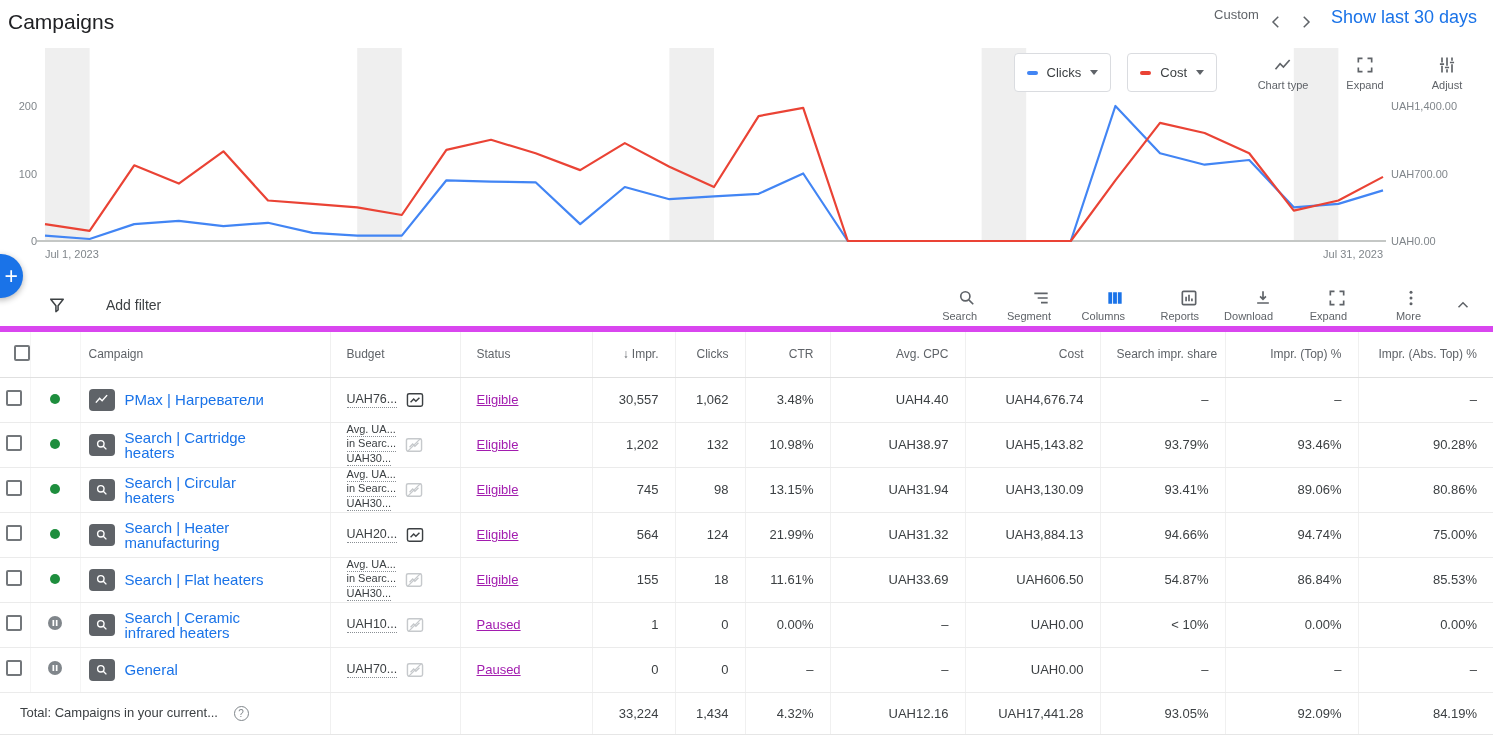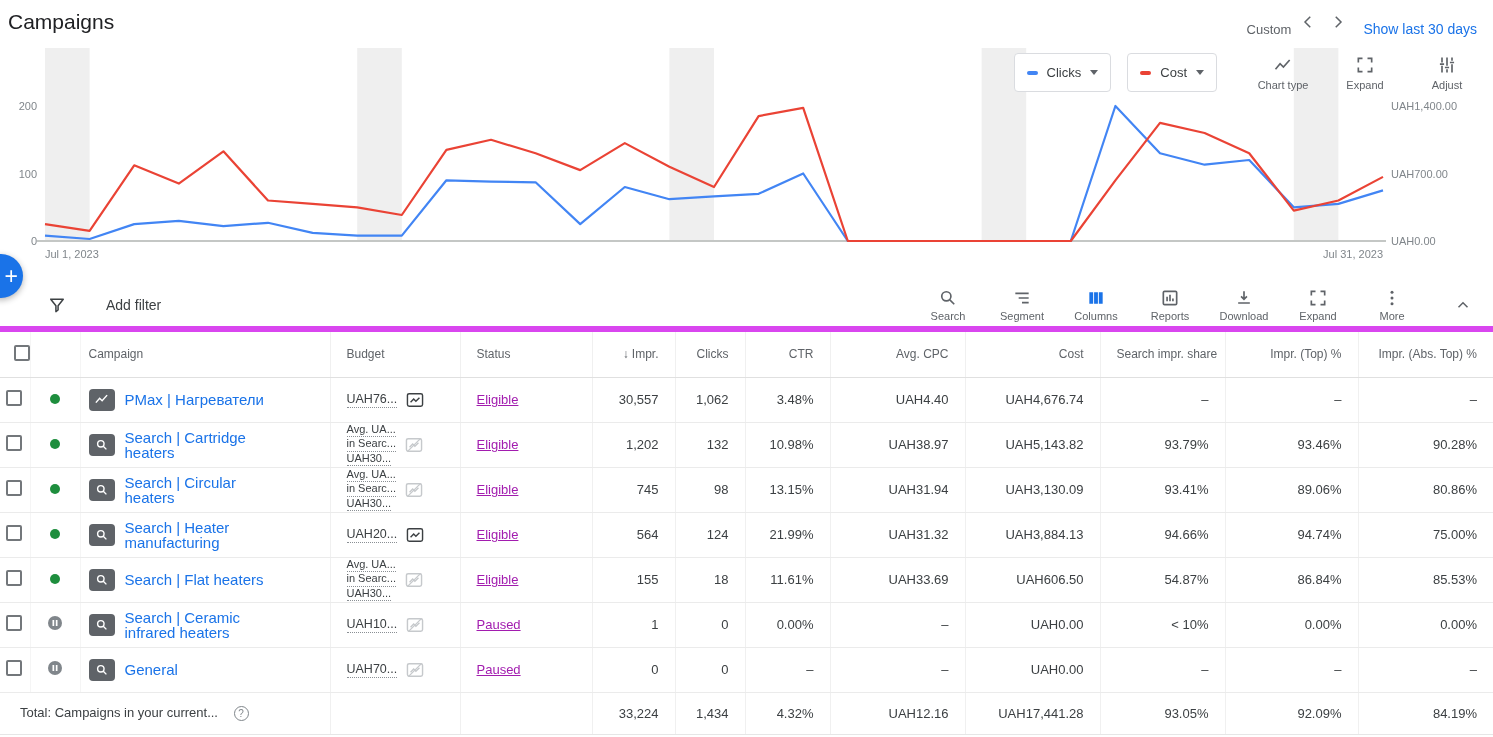--- a/index.html
+++ b/index.html
@@ -3,48 +3,48 @@
 <meta charset="utf-8">
 <style>
   * { box-sizing: border-box; }
   html,body { margin:0; padding:0; background:#fff; }
   body { font-family:"Liberation Sans","DejaVu Sans",sans-serif; color:#3c4043; }
   .page { position:relative; width:1493px; height:737px; background:#fff; overflow:hidden; }
 
   
   .topbar { position:absolute; top:0; left:0; right:0; height:44px; display:flex; align-items:center; padding:0 16px 0 8px; background:#fff; z-index:3; }
   .page-title { font-size:21px; font-weight:400; color:#202124; margin:0; }
-  .topbar-right { margin-left:auto; display:flex; align-items:flex-end; gap:0; }
+  .topbar-right { margin-left:auto; display:flex; align-items:flex-start; gap:0; }
   .custom-label { color:#5f6368; font-size:13px; margin-right:2px; }
   .date-box { display:flex; align-items:center; gap:12px; border:1px solid #1a73e8; border-radius:4px; padding:7px 12px; font-size:13.5px; color:#202124; cursor:pointer; background:#fff; }
   .caret-down { width:0; height:0; border-left:4px solid transparent; border-right:4px solid transparent; border-top:5px solid #1a73e8; }
   .caret-down.gray { border-top-color:#5f6368; }
   .nav-chevron { width:30px; height:30px; display:flex; align-items:center; justify-content:center; cursor:pointer; }
-  .link-blue { color:#1a73e8; font-size:14px; font-weight:500; cursor:pointer; margin-left:10px; white-space:nowrap; }
+  .link-blue { color:#1a73e8; font-size:18px; font-weight:500; cursor:pointer; margin-left:10px; white-space:nowrap; }
 
   
   .chart-section { position:absolute; top:44px; left:0; right:0; height:239px; background:#fff; box-shadow:0 2px 3px rgba(0,0,0,0.14); z-index:1; }
   #chart-svg { position:absolute; top:0; left:0; }
   .chart-controls { position:absolute; top:9px; right:18px; display:flex; align-items:center; z-index:2; }
   .picker { display:flex; align-items:center; gap:9px; border:1px solid #dadce0; border-radius:4px; padding:11px 12px; background:#fff; font-size:13px; color:#3c4043; cursor:pointer; margin-right:16px; }
   .series-dash { width:11px; height:4px; border-radius:2px; display:inline-block; }
   .tools { display:flex; gap:26px; margin-left:22px; }
   .tool { display:flex; flex-direction:column; align-items:center; gap:4px; color:#5f6368; font-size:11px; cursor:pointer; min-width:56px; }
 
   
   .fab { position:absolute; left:-21px; top:254px; width:44px; height:44px; border-radius:50%; background:#1a73e8; box-shadow:0 2px 6px rgba(0,0,0,0.3); display:flex; align-items:center; justify-content:flex-end; padding-right:5px; z-index:6; cursor:pointer; }
   .fab-plus { color:#fff; font-size:23px; line-height:1; font-weight:400; }
 
   
   .toolbar { position:absolute; top:283px; left:0; right:0; height:49px; background:#fff; border-bottom:6px solid #d946ef; display:flex; align-items:center; z-index:2; }
   .add-filter { display:flex; align-items:center; cursor:pointer; }
   .add-filter svg { margin-left:47px; }
   .add-filter-label { margin-left:39px; font-size:14px; color:#3c4043; }
   .toolbar-actions { margin-left:auto; display:flex; align-items:flex-start; gap:16px; }
-  .action { width:58px; display:flex; flex-direction:column; align-items:center; gap:2px; font-size:11px; color:#5f6368; cursor:pointer; padding-top:3px; }
+  .action { width:58px; display:flex; flex-direction:column; align-items:flex-end; gap:2px; font-size:11px; color:#5f6368; cursor:pointer; padding-top:3px; }
   .collapse-btn { width:36px; height:40px; display:flex; align-items:center; justify-content:center; margin:0 12px 0 8px; cursor:pointer; }
 
   
   .table-wrap { position:absolute; top:332px; left:0; right:0; bottom:0; background:#fff; }
   table { border-collapse:collapse; table-layout:fixed; width:1493px; font-size:13px; }
   th, td { border-bottom:1px solid #ebebeb; border-right:1px solid #f0f0f0; padding:0 16px; height:45px; vertical-align:middle; background:#fff; }
   th:last-child, td:last-child { border-right:none; }
   thead th { color:#5f6368; font-weight:400; font-size:12px; text-align:right; border-bottom:1px solid #e0e0e0; white-space:nowrap; }
   th.left { text-align:left; }
   .cb-cell, th.cb-h { padding:0 0 0 6px; border-right:1px solid #f5f5f5; }

